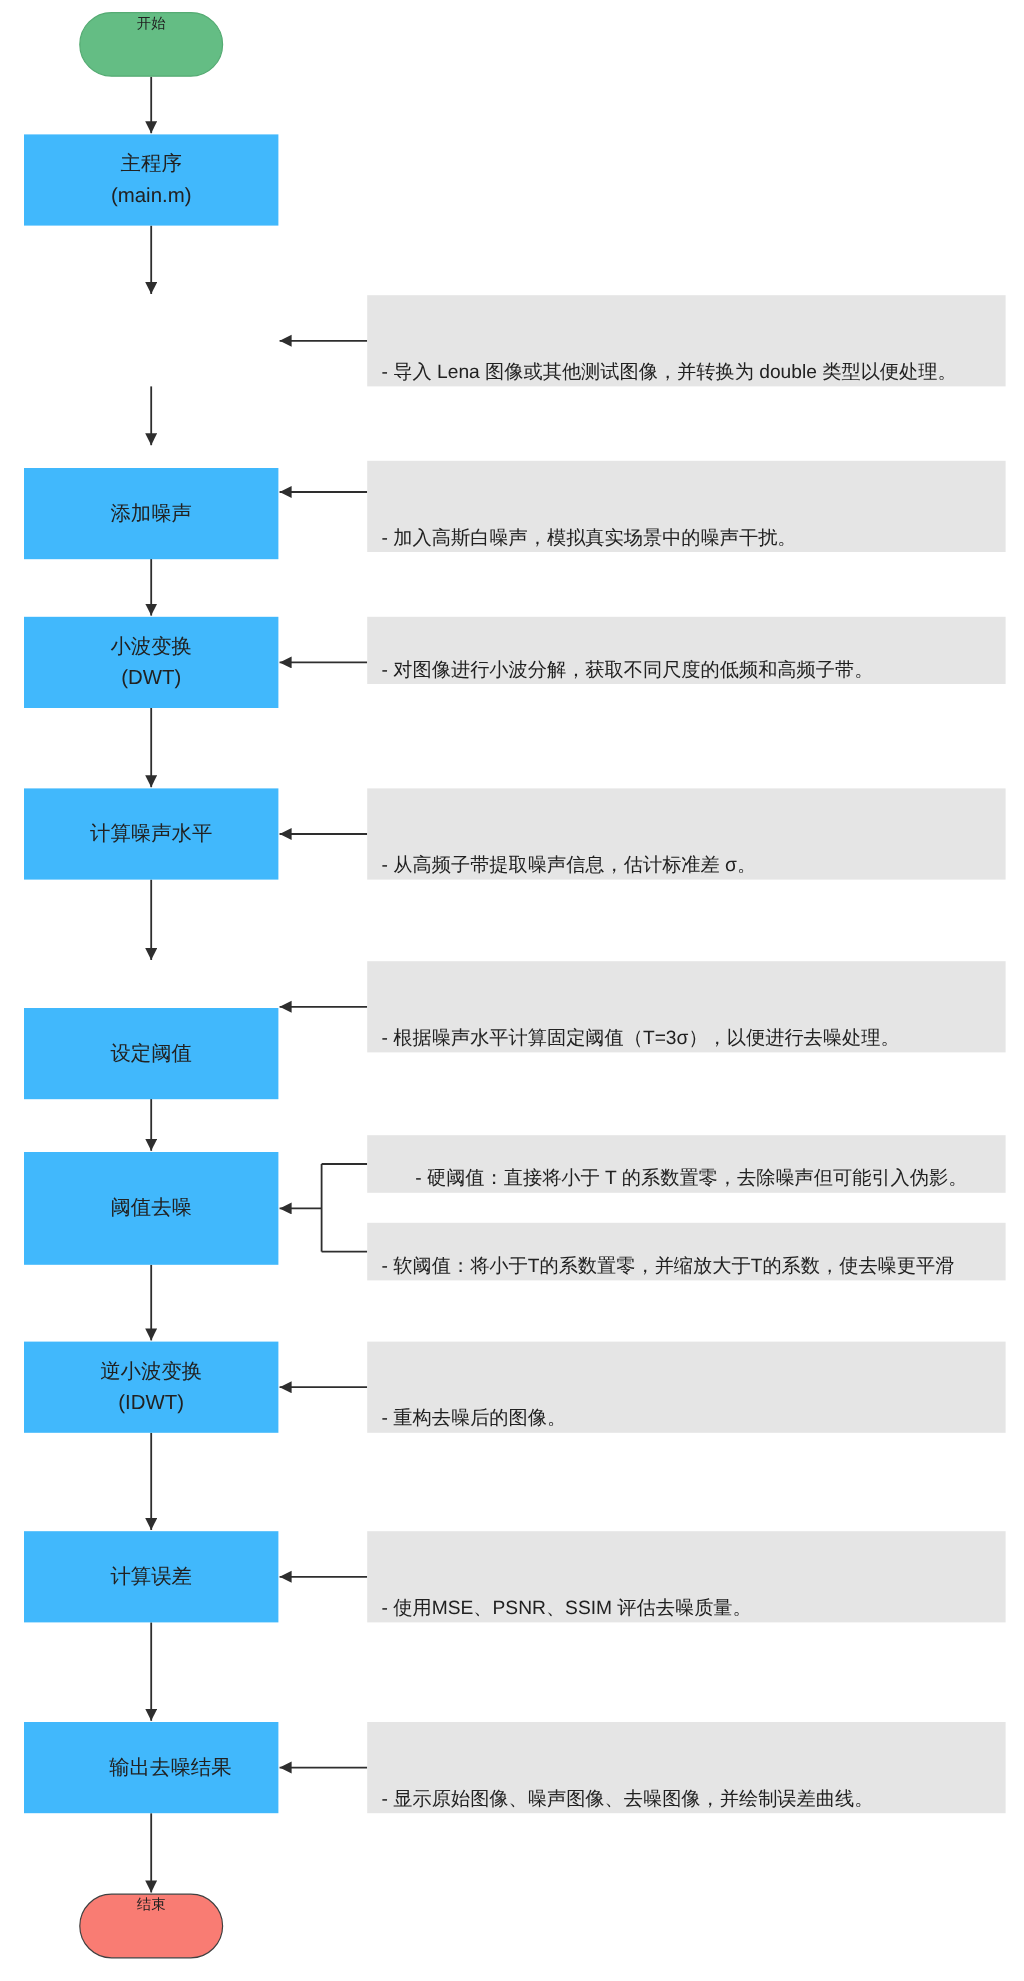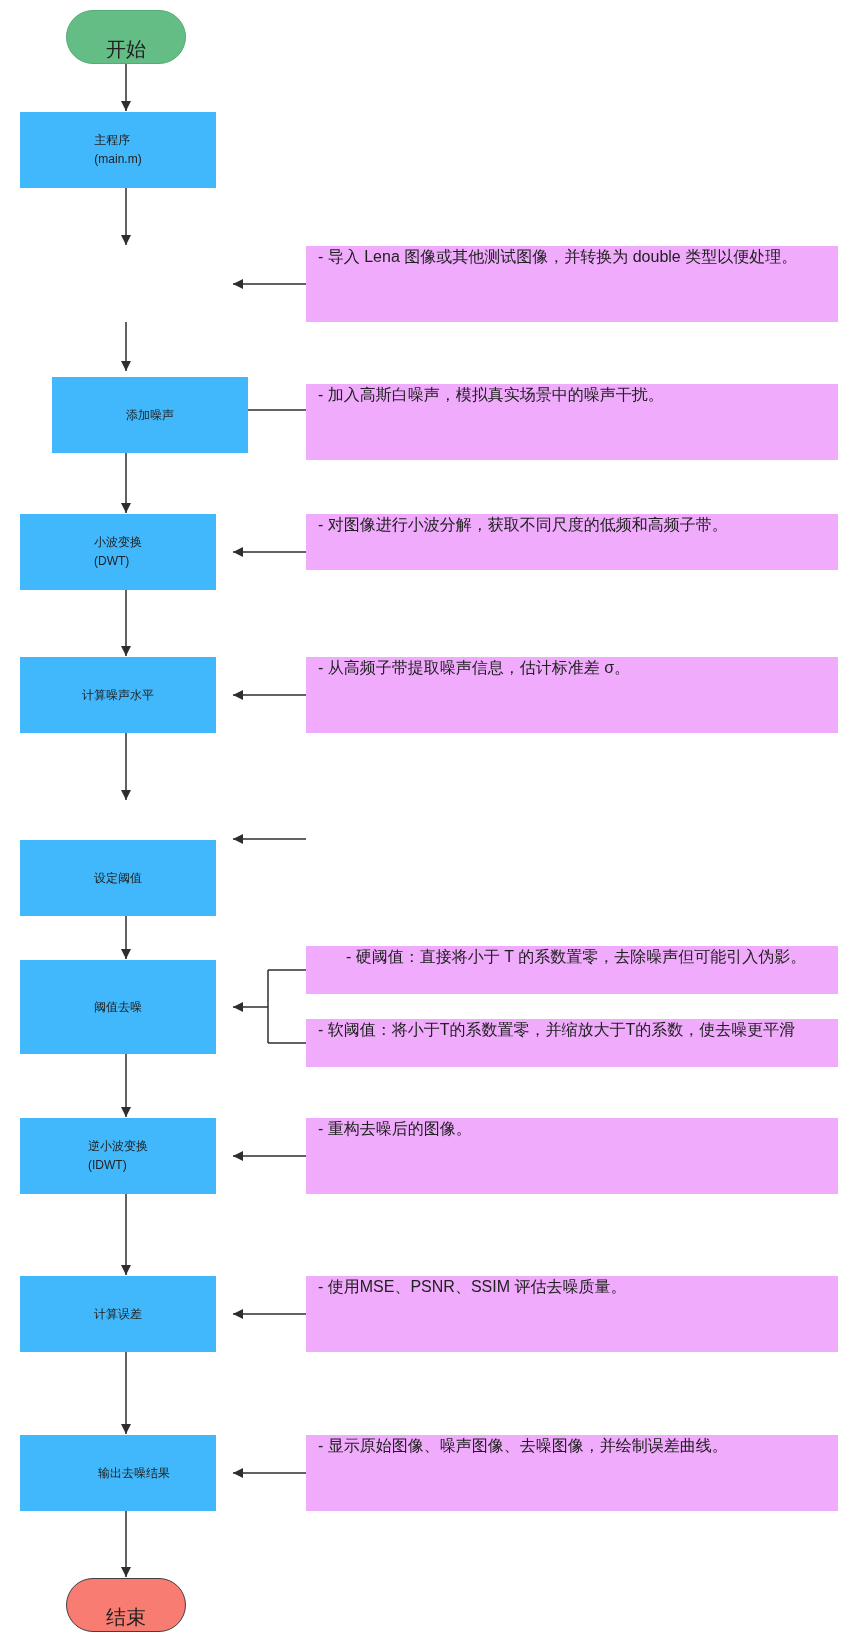--- a/index.html
+++ b/index.html
@@ -1,35 +1,35 @@
 <!DOCTYPE html>
 <html><head>
 <meta charset="utf-8">
 <style>
   html,body{margin:0;padding:0;background:#ffffff;}
   body{font-family:"Liberation Sans","DejaVu Sans",sans-serif;color:#212121;}
   .canvas{position:relative;width:853px;height:1651px;background:#ffffff;overflow:hidden;}
   .edges{position:absolute;left:0;top:0;width:853px;height:1651px;pointer-events:none;}
   .node-terminal{
     position:absolute;width:120px;height:54px;border-radius:27px;
-    display:flex;align-items:flex-end;justify-content:center;
-    font-size:20px;box-sizing:border-box;
+    display:flex;align-items:flex-start;justify-content:center;
+    font-size:12px;box-sizing:border-box;
   }
   .node-start{left:66px;top:10px;background:#64bd84;border:1px solid #4ea striped;}
   .node-start{left:66px;top:10px;background:#64bd84;border:1px solid #55ab73;}
   .node-end{left:66px;top:1578px;background:#f97c73;border:1px solid #404040;}
   .node-process{
-    position:absolute;left:20px;width:196px;background:#41b8fc;
+    position:absolute;left:20px;width:212px;background:#41b8fc;
     display:flex;align-items:center;justify-content:center;
-    font-size:12px;line-height:1.55;box-sizing:border-box;
+    font-size:17px;text-align:center;line-height:1.55;box-sizing:border-box;
   }
   .prelines{white-space:pre-line;}
   .note{
-    position:absolute;left:306px;width:532px;background:#f0abfc;
-    display:flex;align-items:flex-start;font-size:16px;line-height:1.4;
+    position:absolute;left:306px;width:532px;background:#e5e5e5;
+    display:flex;align-items:flex-end;font-size:16px;line-height:1.4;
     padding:0 12px;box-sizing:border-box;
   }
 </style>
 </head>
 <body>
 
 <div class="canvas">
 
   <svg class="edges" viewBox="0 0 853 1651" xmlns="http://www.w3.org/2000/svg">
     <defs>
@@ -68,21 +68,21 @@
   </svg>
 
   <div class="node-terminal node-start">
     <span>开始</span>
   </div>
 
   <div class="node-process" style="top:112px;height:76px;">
     <span class="prelines">主程序
 (main.m)</span>
   </div>
-  <div class="node-process" style="top:377px;height:76px;margin-left:32px;">
+  <div class="node-process" style="top:390px;height:76px;">
     <span class="prelines">添加噪声</span>
   </div>
   <div class="node-process" style="top:514px;height:76px;">
     <span class="prelines">小波变换
 (DWT)</span>
   </div>
   <div class="node-process" style="top:657px;height:76px;">
     <span class="prelines">计算噪声水平</span>
   </div>
   <div class="node-process" style="top:840px;height:76px;">
@@ -107,20 +107,23 @@
   </div>
   <div class="note" style="top:372px;height:76px;margin-top:12px;">
     <span>- 加入高斯白噪声，模拟真实场景中的噪声干扰。</span>
   </div>
   <div class="note" style="top:514px;height:56px;">
     <span>- 对图像进行小波分解，获取不同尺度的低频和高频子带。</span>
   </div>
   <div class="note" style="top:657px;height:76px;">
     <span>- 从高频子带提取噪声信息，估计标准差 σ。</span>
   </div>
+  <div class="note" style="top:801px;height:76px;">
+    <span>- 根据噪声水平计算固定阈值（T=3σ），以便进行去噪处理。</span>
+  </div>
   <div class="note" style="top:946px;height:48px;padding-left:40px;">
     <span>- 硬阈值：直接将小于 T 的系数置零，去除噪声但可能引入伪影。</span>
   </div>
   <div class="note" style="top:1019px;height:48px;">
     <span>- 软阈值：将小于T的系数置零，并缩放大于T的系数，使去噪更平滑</span>
   </div>
   <div class="note" style="top:1118px;height:76px;">
     <span>- 重构去噪后的图像。</span>
   </div>
   <div class="note" style="top:1276px;height:76px;">

